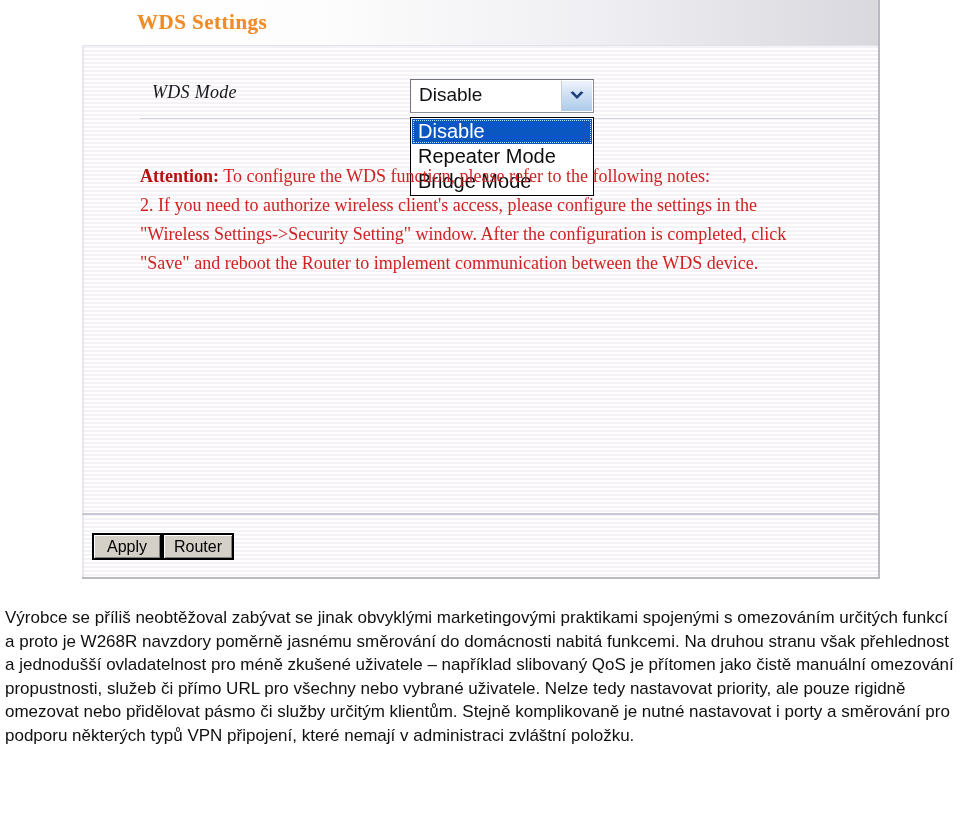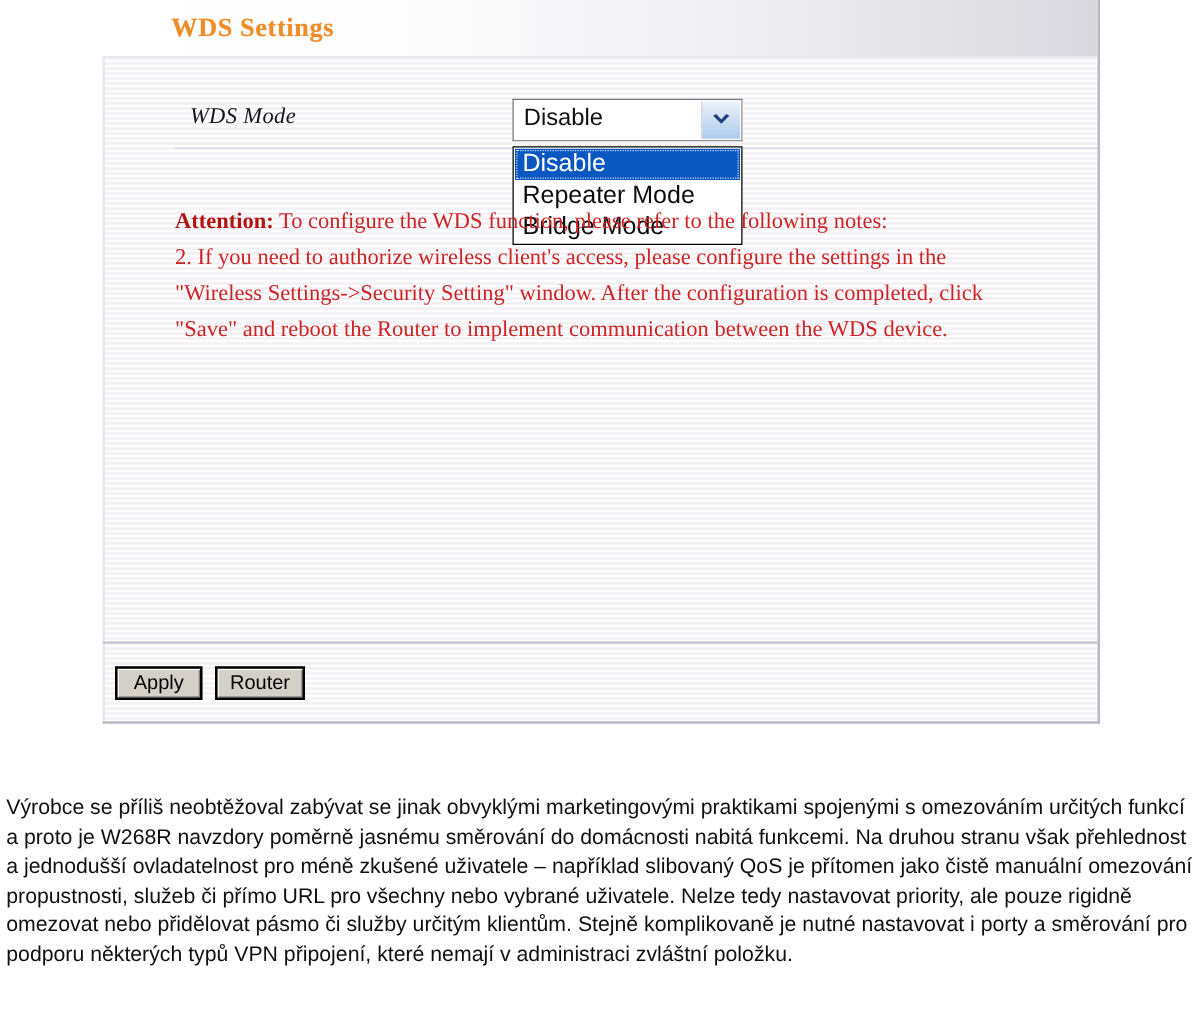--- a/index.html
+++ b/index.html
@@ -184,21 +184,21 @@
     top: 513px;
     width: 798px;
     height: 2px;
     background: #c9c7d1;
   }
   #button-bar {
     position: absolute;
     left: 10px;
     top: 533px;
     display: flex;
-    gap: 10px;
+    gap: 0;
   }
   .win-button {
     box-sizing: border-box;
     min-width: 70px;
     height: 27px;
     padding: 0 10px;
     background: #d4d0c8;
     border: 2px solid #000000;
     box-shadow: inset 1px 1px 0 #ffffff, inset -1px -1px 0 #808080;
     font-family: "Liberation Sans", sans-serif;
@@ -207,21 +207,21 @@
     line-height: 23px;
     text-align: center;
     cursor: pointer;
     white-space: nowrap;
   }
 
   
   #article-text {
     position: absolute;
     left: 5px;
-    top: 634px;
+    top: 606px;
     width: 950px;
     font-family: "Liberation Sans", sans-serif;
     font-size: 17px;
     line-height: 23.5px;
     color: #101010;
     text-align: left;
   }
   #article-text p { margin: 0; }
 </style>
 </head>

